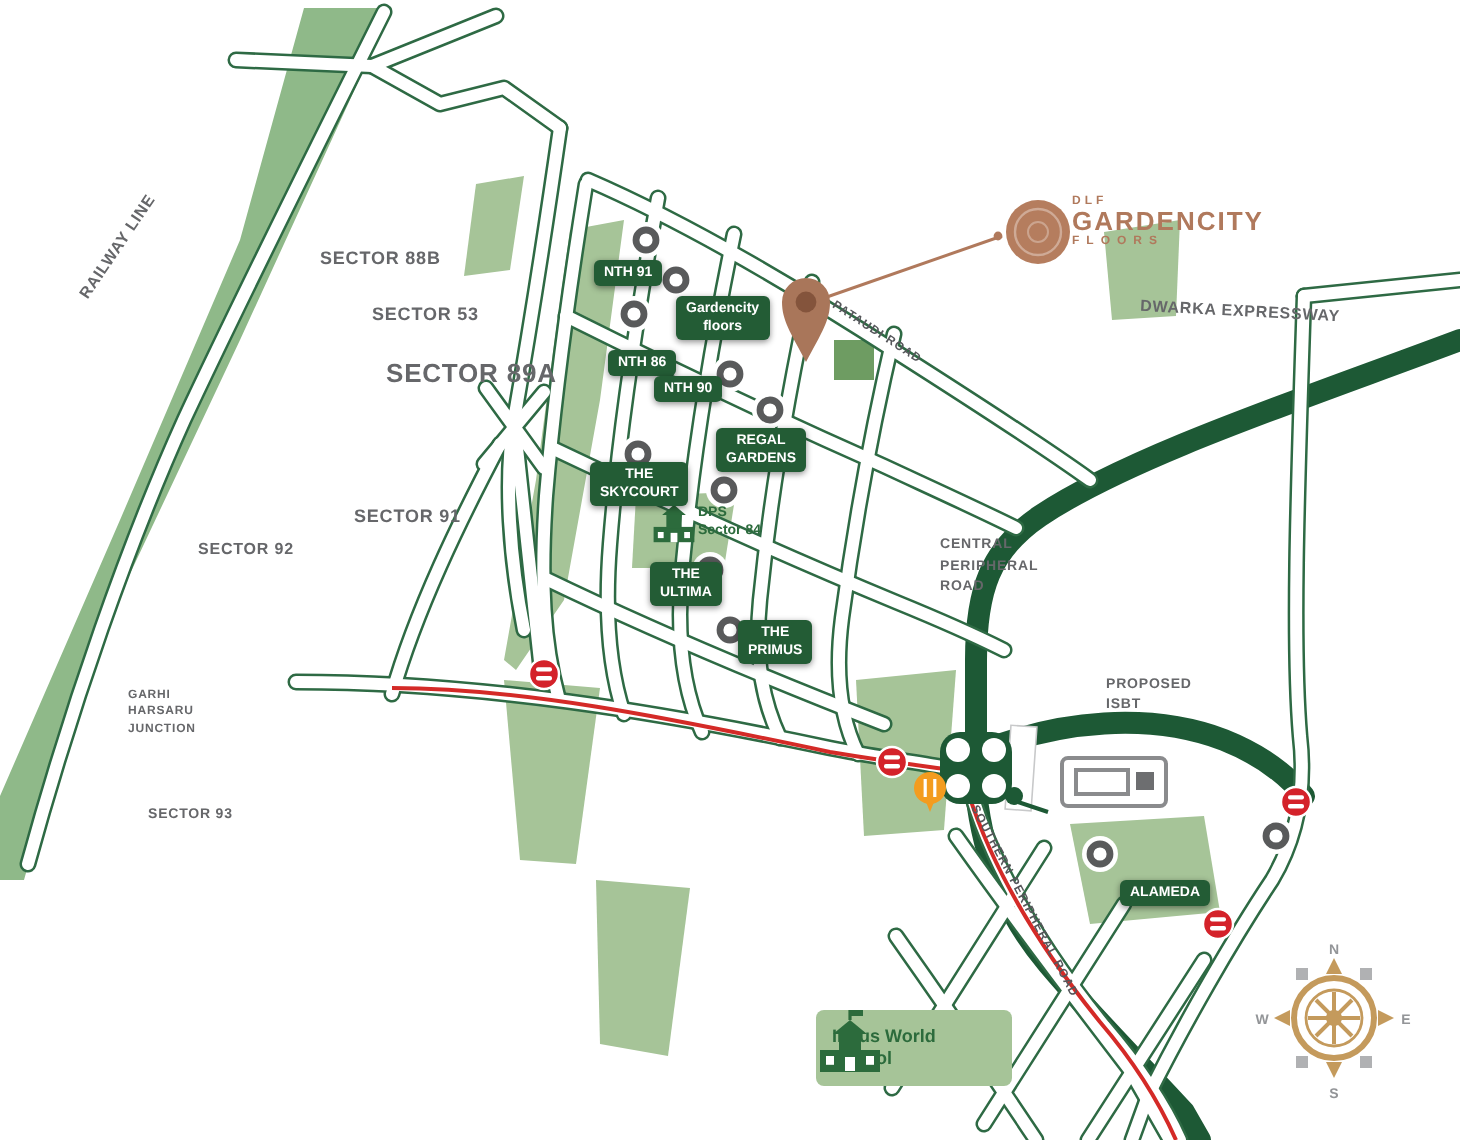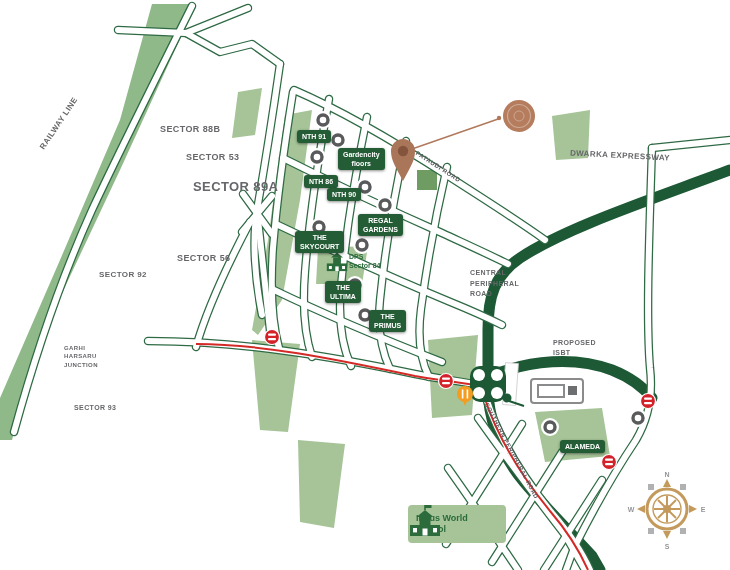--- a/index.html
+++ b/index.html
@@ -297,21 +297,21 @@
 ULTIMA</div>
 <div class="lbl plabel" style="left:369px;top:310px;">THE
 PRIMUS</div>
 <div class="lbl plabel" style="left:560px;top:440px;">ALAMEDA</div>
 
 <div class="lbl area" style="left:38px;top:146px;font-size:8px;transform:rotate(-56deg);transform-origin:left top;">RAILWAY LINE</div>
 <div class="lbl area" style="left:160px;top:124px;font-size:9px;">SECTOR 88B</div>
 <div class="lbl area" style="left:186px;top:152px;font-size:9px;">SECTOR 53</div>
 <div class="lbl area" style="left:193px;top:179px;font-size:13px;">SECTOR 89A</div>
 <div class="lbl area" style="left:99px;top:270px;font-size:8px;text-align:right;">SECTOR 92</div>
-<div class="lbl area" style="left:177px;top:253px;font-size:9px;">SECTOR 56</div>
+<div class="lbl area" style="left:177px;top:253px;font-size:9px;">SECTOR 91</div>
 <div class="lbl area" style="left:64px;top:344px;font-size:6px;line-height:1.4;">GARHI
 HARSARU
 JUNCTION</div>
 <div class="lbl area" style="left:74px;top:404px;font-size:7px;">SECTOR 93</div>
 <div class="lbl area" style="left:570px;top:151px;font-size:8px;transform:rotate(3deg);">DWARKA EXPRESSWAY</div>
 <div class="lbl area" style="left:470px;top:268px;font-size:7px;line-height:1.5;">CENTRAL
 PERIPHERAL
 ROAD</div>
 <div class="lbl area" style="left:553px;top:338px;font-size:7px;line-height:1.4;">PROPOSED
 ISBT</div>
@@ -331,14 +331,19 @@
       <rect x="0" y="-25" width="6.5" height="4"></rect>
       <rect x="-12" y="-1" width="4" height="4.4" fill="#fff"></rect>
       <rect x="8" y="-1" width="4" height="4.4" fill="#fff"></rect>
       <rect x="-2.5" y="-0.5" width="5" height="7" fill="#fff"></rect>
     </g>
   </svg>
   <div class="schooltxt" style="font-size:9px;white-space:pre-line;">Indus World
 School</div>
 </div>
 
-
+<div class="logo-wrap">
+  <div class="logo-top">DLF</div>
+  <div class="logo-main">GARDENCITY</div>
+  <div class="logo-sub">FLOORS</div>
 </div>
 
+</div>
+
 </body></html>

